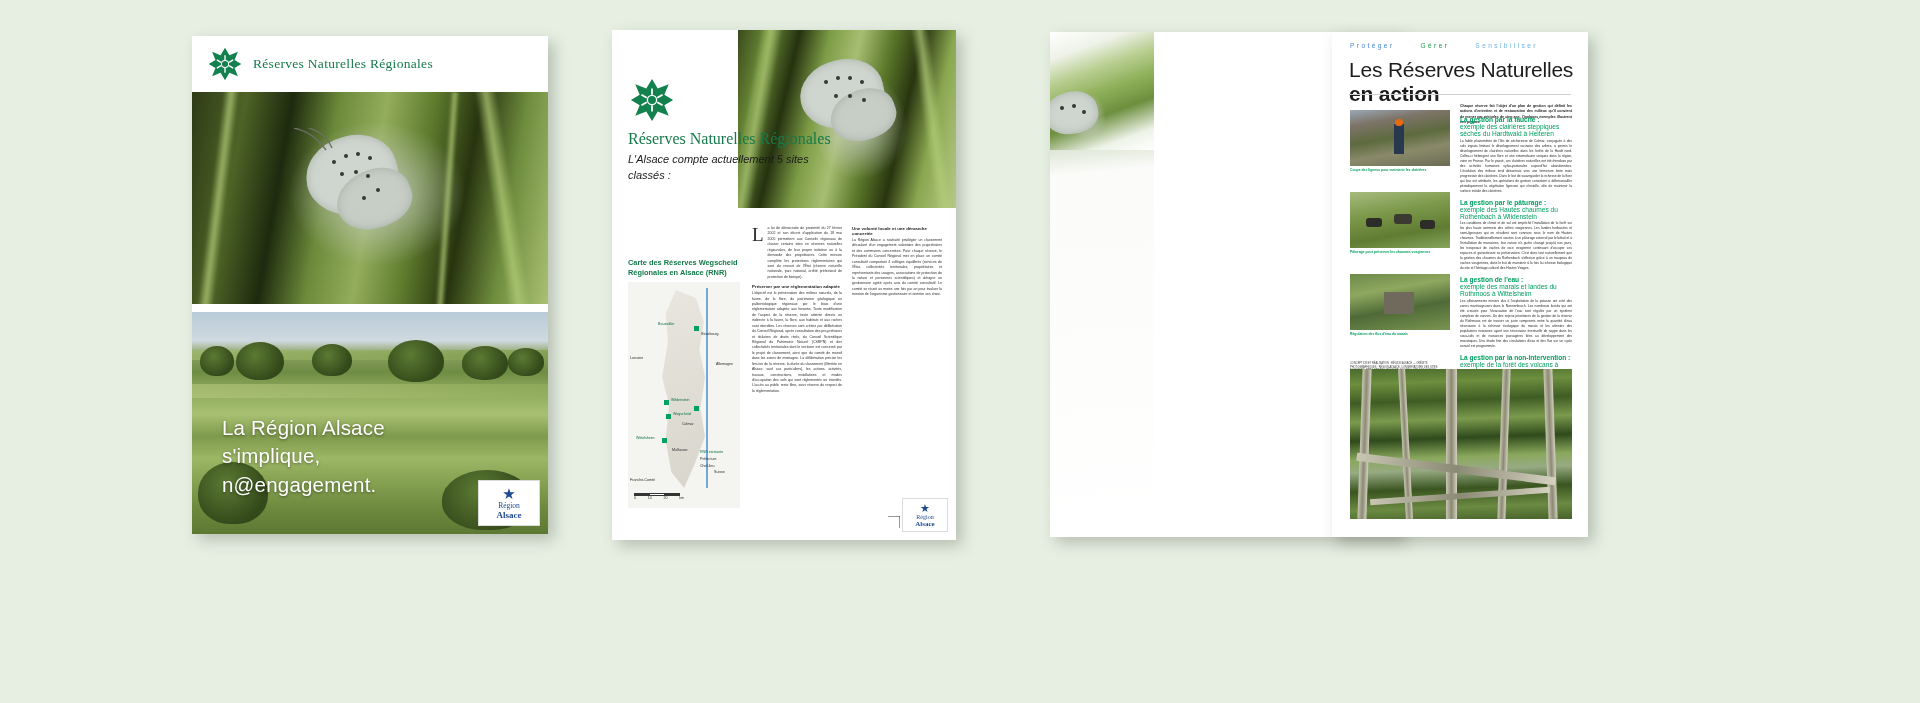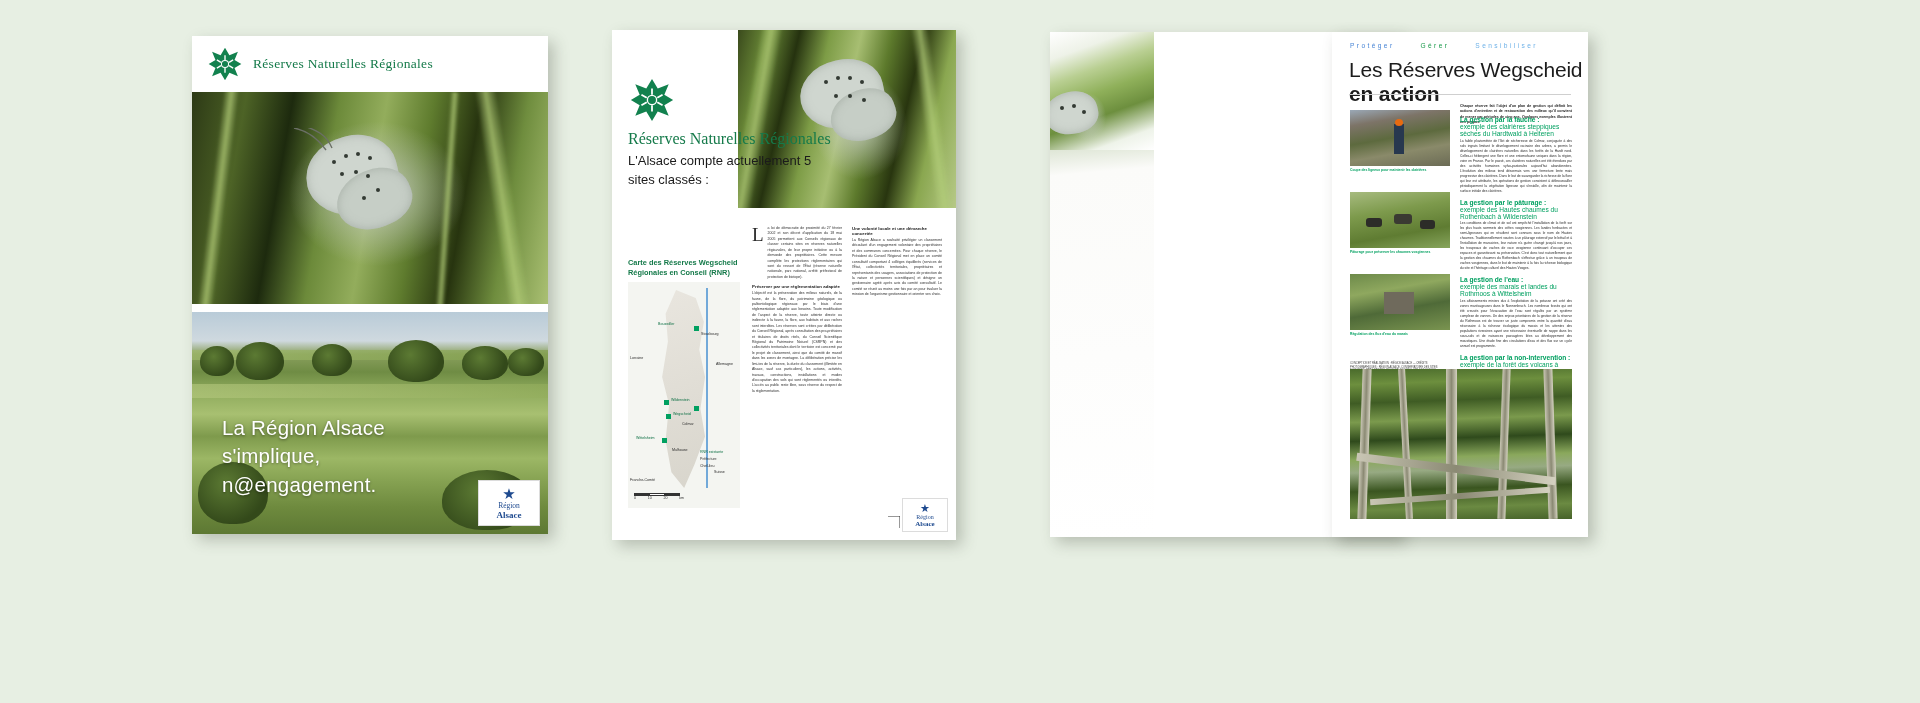--- a/index.html
+++ b/index.html
@@ -86,21 +86,21 @@
       linear-gradient(103deg,#3a4a1c 0%,#6b8a38 12%,#25320f 24%,#7d9c46 36%,#a7be72 48%,#5d7a2c 60%,#28350f 72%,#8aa750 84%,#b6c987 100%);
     overflow: hidden;
   }
   .sp-logo { position: absolute; left: 18px; top: 48px; width: 44px; height: 44px; }
   .sp-title {
     position: absolute; left: 16px; top: 100px; width: 210px;
     color: #157a4a; font-family: "Liberation Serif", serif; font-size: 16px;
   }
   .sp-intro {
     position: absolute; left: 16px; top: 122px; width: 200px;
-    font-size: 13px; color: #1b1b1b; line-height: 1.45;
+    font-size: 11px; color: #1b1b1b; line-height: 1.45; font-style: italic;
   }
   .sp-sites { position: absolute; left: 16px; top: 133px; width: 215px; }
   .sp-sites li {
     list-style: none; color: #00a060; font-size: 8.2px; line-height: 1.62;
     letter-spacing: .1px;
   }
   .sp-sites li::before { content: "• "; color: #00a060; }
   .map-caption {
     position: absolute; left: 16px; top: 228px; width: 110px;
     color: #157a4a; font-size: 7.4px; font-weight: bold; line-height: 1.4;
@@ -288,21 +288,21 @@
         <path d="M50 24 L50 38 M50 62 L50 76 M26 38 L38 45 M62 45 L74 38 M26 62 L38 55 M62 55 L74 62" stroke="#fff" stroke-width="4" fill="none"></path>
       </svg>
     </div>
 
     <div class="sp-title">Réserves Naturelles Régionales</div>
     <div class="sp-intro">L'Alsace compte actuellement 5 sites classés :</div>
 
 
     <div class="map-caption">
       <div>Carte des Réserves Wegscheid</div>
-      <div>Régionales en Conseil (RNR)</div>
+      <div>Régionales en Alsace (RNR)</div>
     </div>
 
     <div class="map-box">
       <div class="map-alsace"></div>
       <div class="map-rhine"></div>
 
       <div class="map-pin" style="left:66px;top:44px;"></div>
       <div class="map-lab" style="left:30px;top:40px;color:#0a6e42;">Bouxwiller</div>
       <div class="map-lab" style="left:73px;top:50px;">Strasbourg</div>
 
@@ -377,21 +377,21 @@
 
   <div class="sheet" id="page3">
 
     <div class="act-kicker">
       <span class="k-blue">Protéger</span>
       <span class="k-green">Gérer</span>
       <span class="k-lblue">Sensibiliser</span>
     </div>
 
     <h1 class="act-title">
-      <span>Les Réserves Wegscheid </span><b>en action</b>
+      <span>Les Réserves Naturelles </span><b>en action</b>
     </h1>
     <div class="act-rule"></div>
 
     <div class="act-intro">Chaque réserve fait l'objet d'un plan de gestion qui définit les actions d'entretien et de restauration des milieux qu'il convient de mener par périodes de cinq ans. Quelques exemples illustrent ces propos.</div>
 
     <div class="act-body">
       <div>
         <div class="act-h1" style="margin-top:0;">La gestion par la fauche :</div>
         <div class="act-h2">exemple des clairières steppiques sèches du Hardtwald à Heiteren</div>
         <div class="act-p">La faible pluviométrie de l'îlot de sécheresse de Colmar, conjuguée à des sols ingrats limitant le développement racinaire des arbres, a permis le développement de clairières naturelles dans les forêts de la Hardt nord. Celles-ci hébergent une flore et une entomofaune uniques dans la région, voire en France. Par le passé, ces clairières naturelles ont été étendues par des activités humaines sylvo-pastorales aujourd'hui abandonnées. L'évolution des milieux tend désormais vers une fermeture lente mais progressive des clairières. Dans le but de sauvegarder la richesse de la flore qui leur est attribuée, les opérations de gestion consistent à débroussailler périodiquement la végétation ligneuse qui s'installe, afin de maintenir la surface initiale des clairières.</div>

